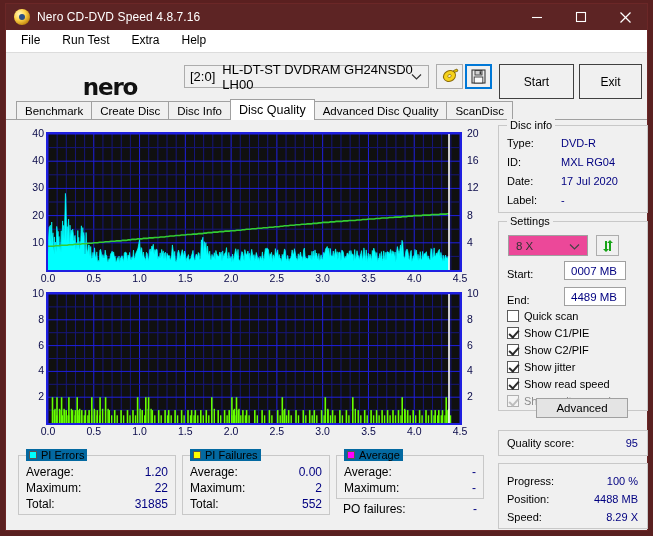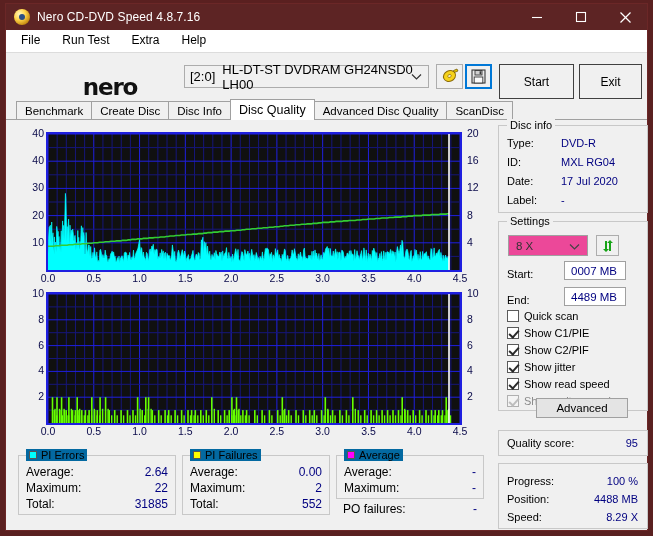--- a/index.html
+++ b/index.html
@@ -785,21 +785,21 @@
           <div class="axis-label" style="left: 444px; width: 20px; text-align: center; top: 145px;">4.5</div>
         </div>
 
       <div class="groupbox" style="left:12px;top:335px;width:158px;height:60px;">
         <div class="gb-title">
           <span class="swatch" style="background:#00FFFF"></span>
           <span>PI Errors</span>
         </div>
         <div class="stat-row" style="top:9px;">
           <span>Average:</span>
-          <span class="stat-val">2.64</span>
+          <span class="stat-val">1.20</span>
         </div>
         <div class="stat-row" style="top:25px;">
           <span>Maximum:</span>
           <span class="stat-val">22</span>
         </div>
         <div class="stat-row" style="top:41px;">
           <span>Total:</span>
           <span class="stat-val">31885</span>
         </div>
       </div>

